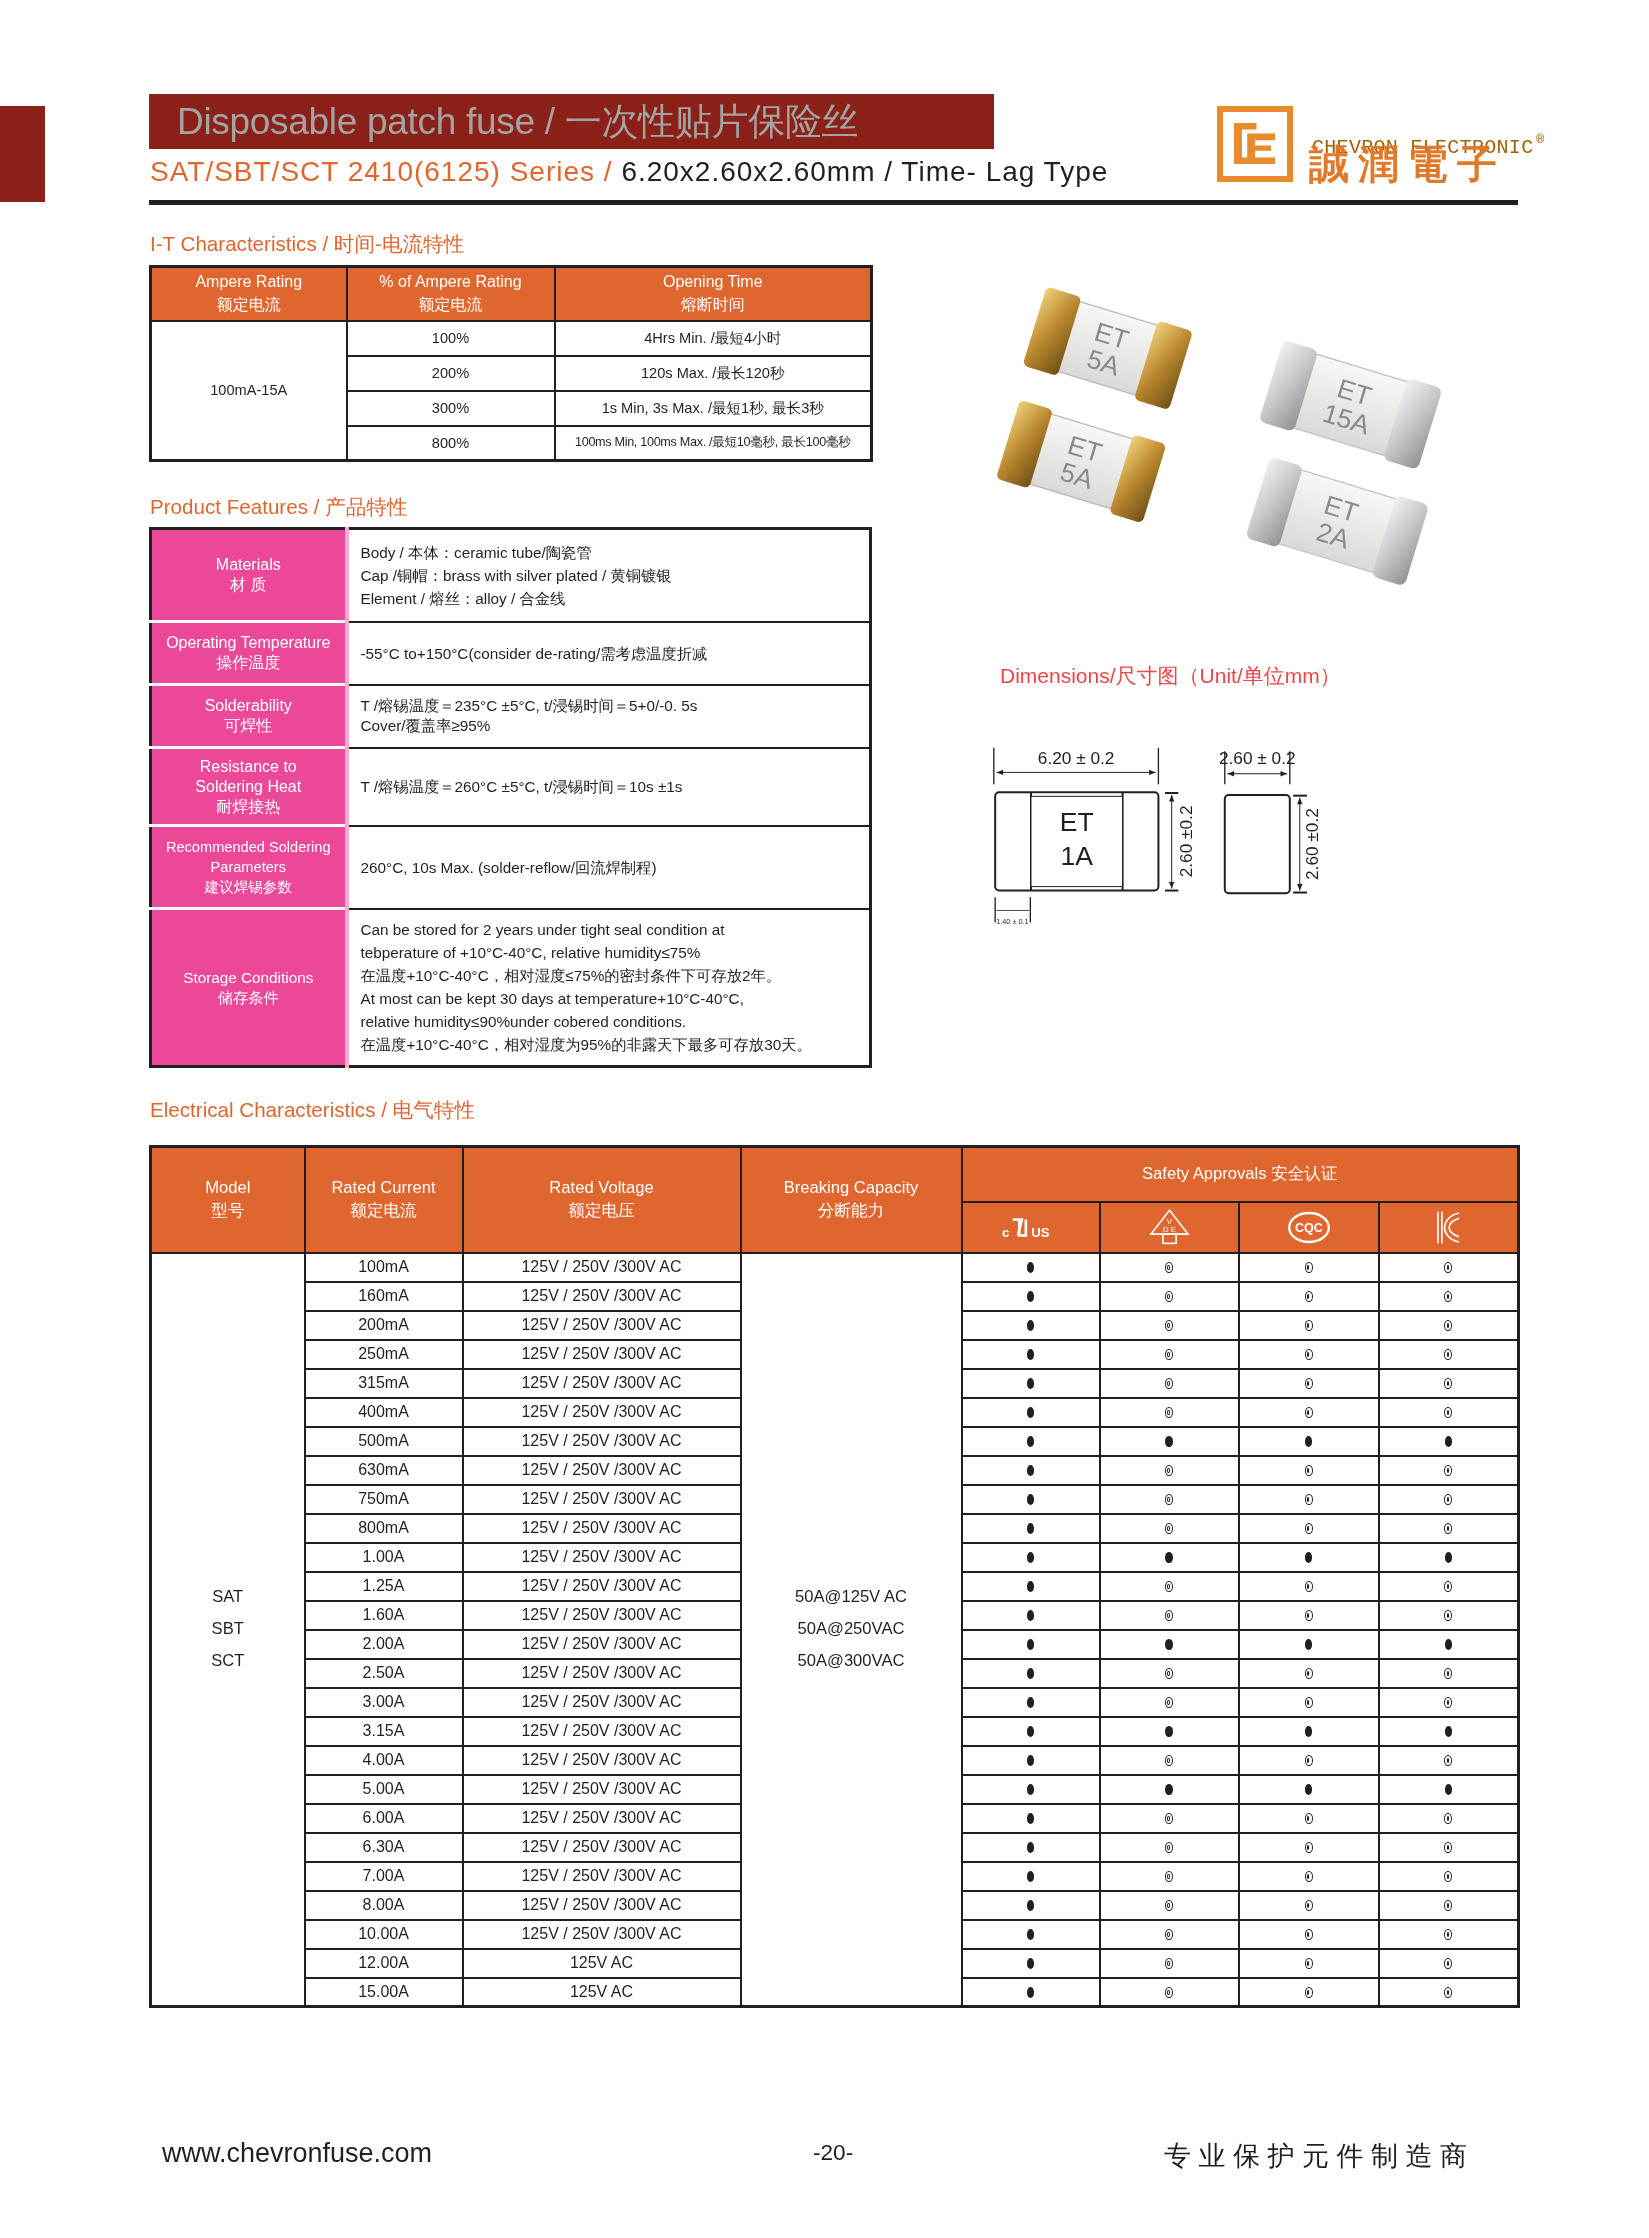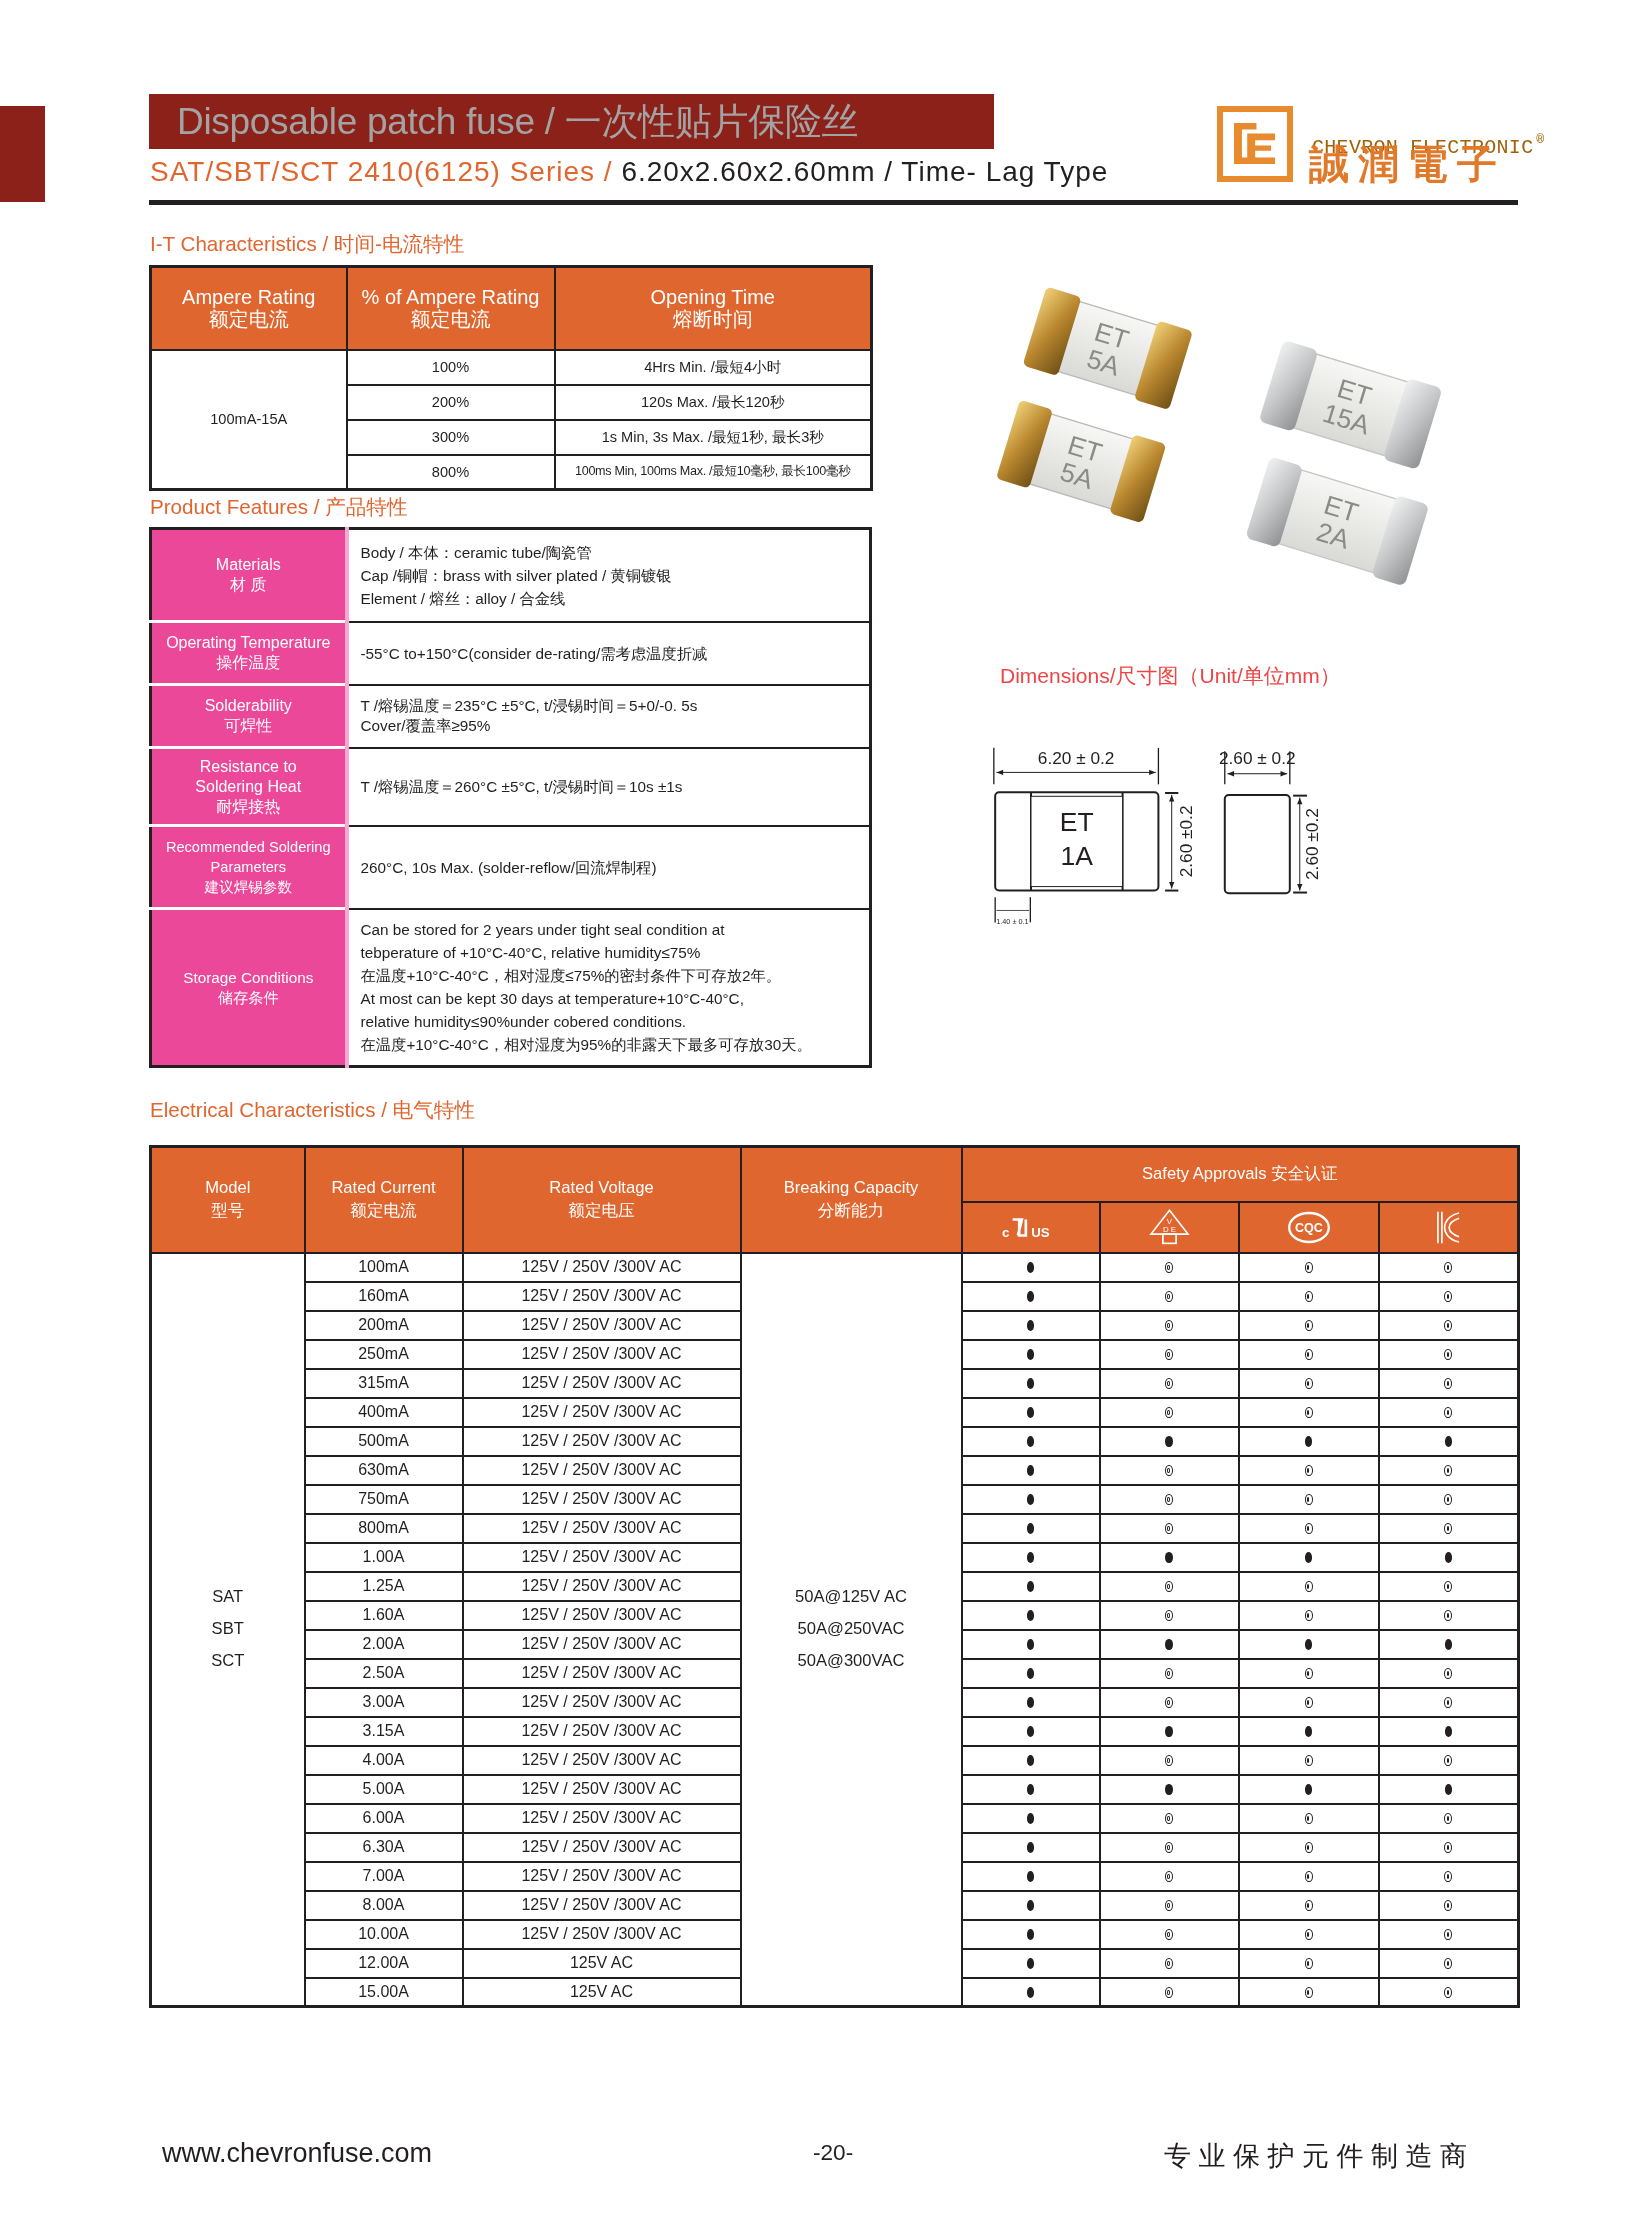--- a/index.html
+++ b/index.html
@@ -25,21 +25,21 @@
   
   .section-title { color: #e0662f; font-size: 20.6px; white-space: nowrap; }
 
   
   table { border-collapse: collapse; position: absolute; table-layout: fixed; }
   td, th { border: 2px solid #231f20; text-align: center; vertical-align: middle; }
   .hdr { background: #e0662f; color: #ffffff; font-weight: normal; }
 
   
   #it-table { left: 149px; top: 265px; width: 720px; border: 3.3px solid #231f20; }
-  #it-table th { height: 83px; font-size: 20px; line-height: 22.6px; }
+  #it-table th { height: 54px; font-size: 16px; line-height: 22.6px; }
   #it-table td { height: 35px; font-size: 14.6px; }
   #it-table td.small { font-size: 12.6px; letter-spacing: -0.3px; }
 
   
   #pf-table { left: 149px; top: 527px; width: 720px; border: 3.3px solid #231f20; }
   #pf-table td.lbl { background: #ec4899; color: #fff; font-size: 16px; line-height: 20px; border-bottom: 3.3px solid #ffffff; border-right: 4px solid #f9a8d4; }
   #pf-table td.val { text-align: left; padding-left: 12px; font-size: 15.3px; line-height: 23px; }
   #pf-table tr:last-child td.lbl { border-bottom: 2px solid #231f20; }
 
   

